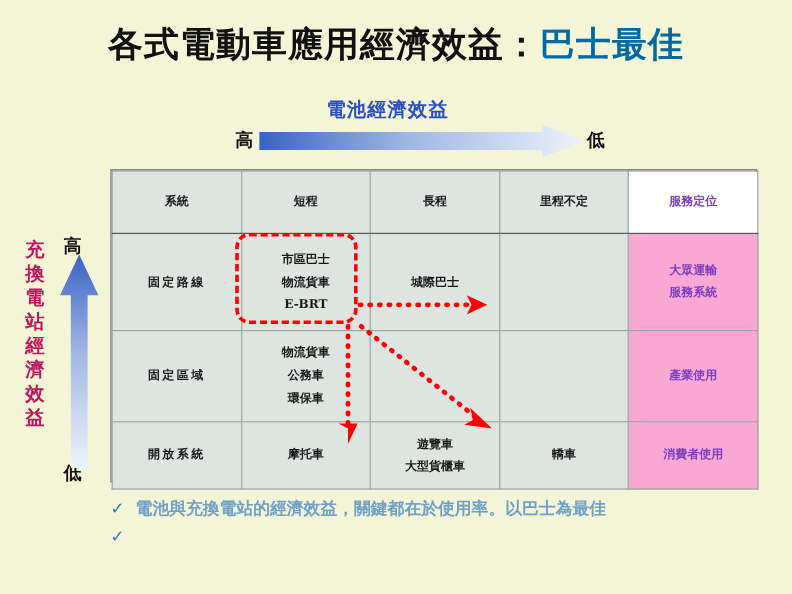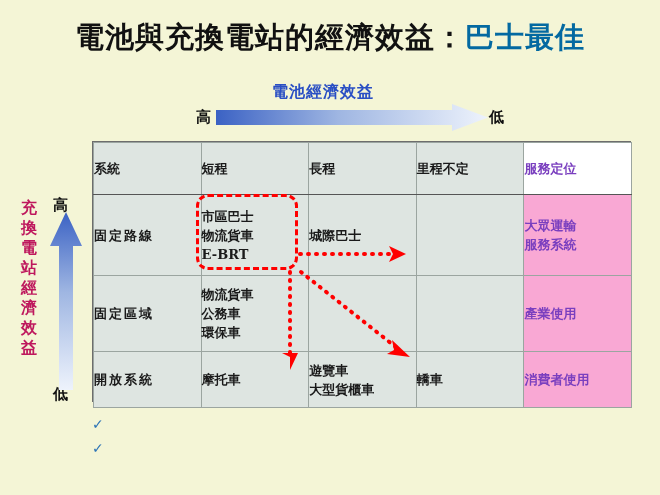--- a/index.html
+++ b/index.html
@@ -68,24 +68,25 @@
     border-collapse:collapse;
   }
   table.tbl{
     border-collapse:collapse;
     width:539px;height:261px;
     table-layout:fixed;
   }
   table.tbl td{
     border:1px solid #9BA5A0;
     background:#DEE5E1;
+    text-align:center;
     vertical-align:middle;
     font-family:"DejaVu Serif","Liberation Serif",serif;
     font-weight:bold;
-    font-size:13px;
+    font-size:10px;
     color:#1A1A1A;
     line-height:19px;
     padding:0;
     margin-left:24px;
   }
   table.tbl tr.hdr td{height:51px;border-bottom:1px solid #555;}
   table.tbl tr.r1 td{height:80px;}
   table.tbl tr.r2 td{height:75px;}
   table.tbl tr.r3 td{height:55px;}
   table.tbl td.svc{
@@ -130,21 +131,21 @@
     margin-right:9px;width:12px;flex:none;
     font-family:"DejaVu Sans",sans-serif;
   }
 </style>
 </head>
 <body>
 
 <div id="stage">
 
   <div class="title">
-    <span>電池與充換電站的經濟效益：</span><span class="hl">巴士最佳</span>
+    <span>各式電動車應用經濟效益：</span><span class="hl">巴士最佳</span>
   </div>
 
   <div class="top-axis-label">電池經濟效益</div>
   <div class="top-high">高</div>
   <div class="top-low">低</div>
   <svg class="harrow" viewBox="0 0 272 28" preserveAspectRatio="none">
     <defs>
       <linearGradient id="gradH" x1="1" y1="0" x2="0" y2="0">
         <stop offset="0%" stop-color="#EEF3FC"></stop>
         <stop offset="55%" stop-color="#9FB6E2"></stop>
@@ -243,19 +244,20 @@
 
     <g>
       <line x1="301" y1="272" x2="397" y2="348" stroke="#FF0000" stroke-width="4" stroke-linecap="round" stroke-dasharray="1 7"></line>
       <polygon points="392,340 410,357 387,354 394,350" fill="#FF0000"></polygon>
     </g>
   </svg>
 
   <div class="bullets">
     <div class="bullet">
       <span class="chk">✓</span>
+      <span>電池與充換電站的經濟效益，關鍵都在於使用率。以巴士為最佳</span>
     </div>
     <div class="bullet">
       <span class="chk">✓</span>
     </div>
   </div>
 
 </div>
 
 </body></html>

